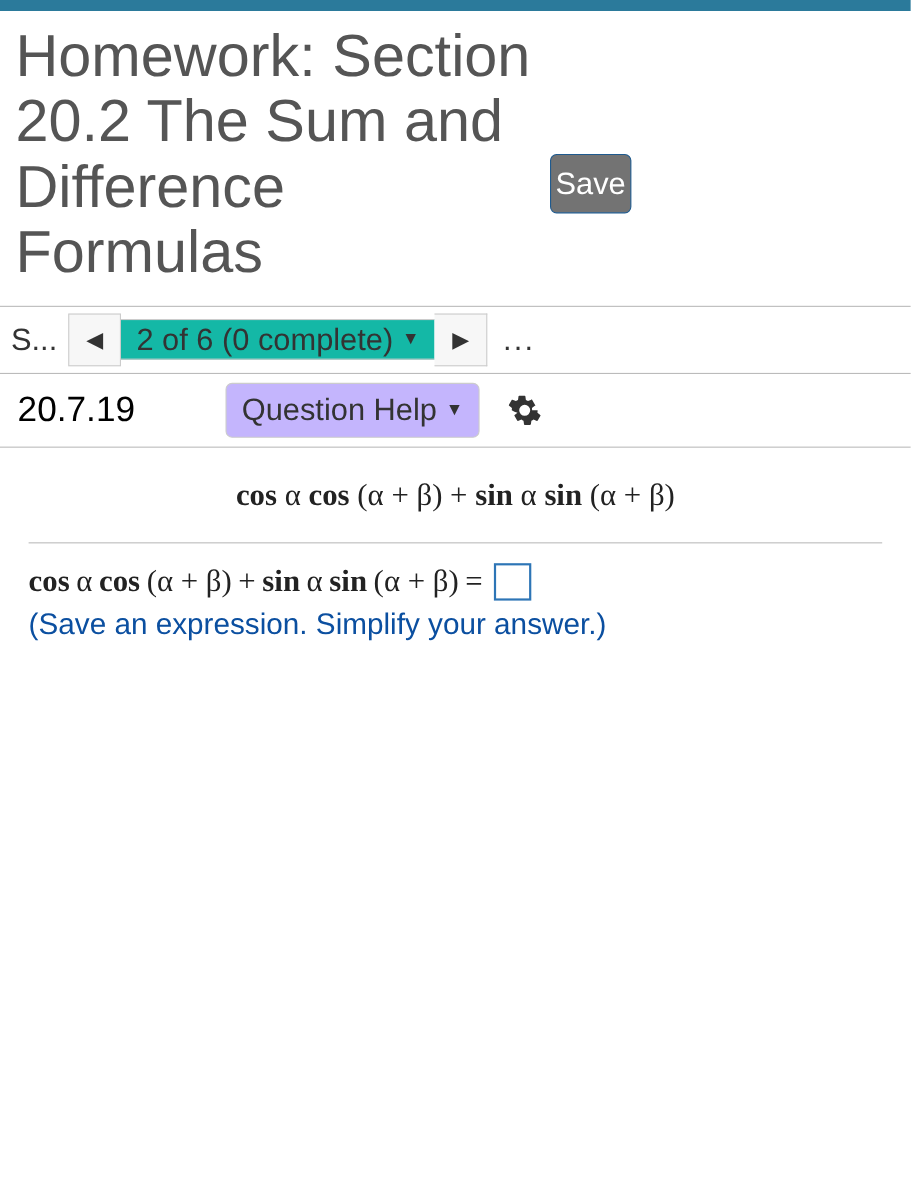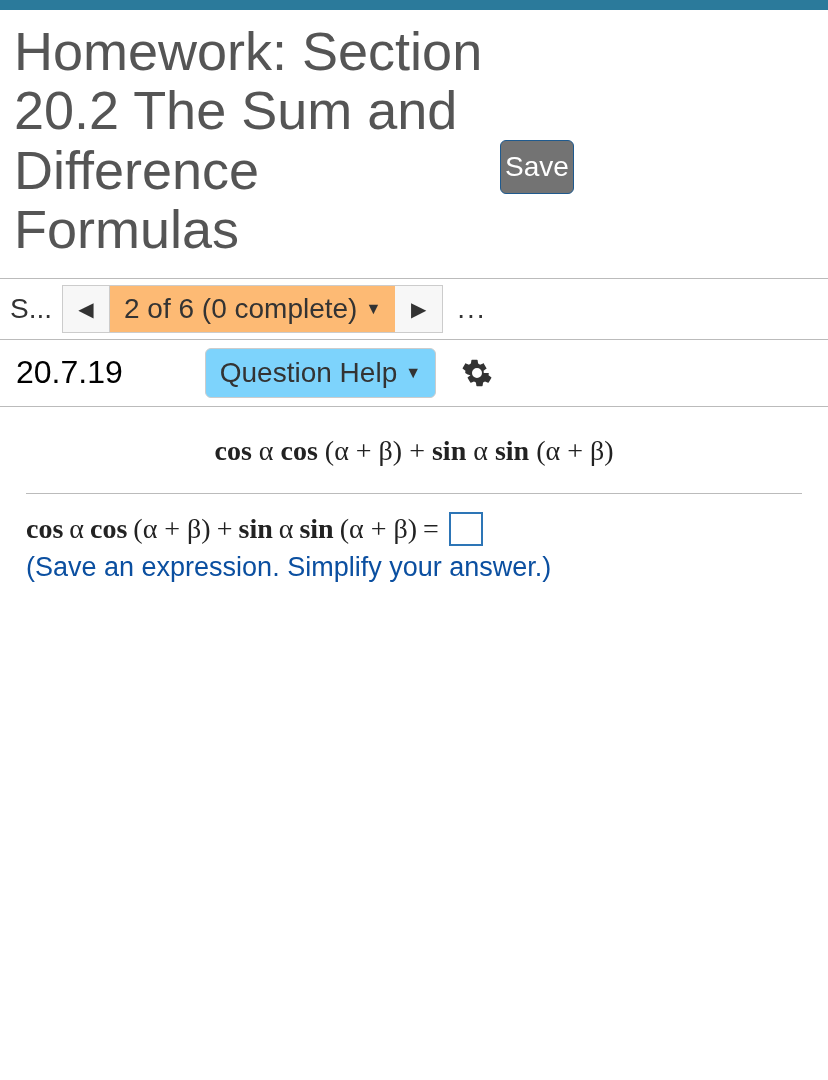--- a/index.html
+++ b/index.html
@@ -63,22 +63,22 @@
     align-items: center;
     justify-content: center;
     cursor: pointer;
     font-size: 20px;
     color: #333;
   }
   .progress-dd {
     border: 1px solid #ccc;
     border-left: none;
     border-right: none;
-    background: #fdba74;
-    height: 48px;
+    background: #14b8a6;
+    height: 37px;
     padding: 0 14px;
     display: flex;
     align-items: center;
     gap: 8px;
     cursor: pointer;
     font-size: 28px;
     color: #333;
   }
   .arrow-btn.right { border-left: none; }
   .ellipsis {
@@ -93,21 +93,21 @@
     padding: 8px 10px;
     gap: 18px;
     font-size: 32px;
   }
   .q-number {
     padding: 4px 6px;
   }
   .spacer { flex: 0 0 40px; }
   .help-btn {
     border: 1px solid #ccc;
-    background: #7dd3fc;
+    background: #c4b5fd;
     border-radius: 6px;
     padding: 8px 14px;
     font-size: 28px;
     color: #333;
     display: flex;
     align-items: center;
     gap: 8px;
     cursor: pointer;
   }
   .gear-icon {

